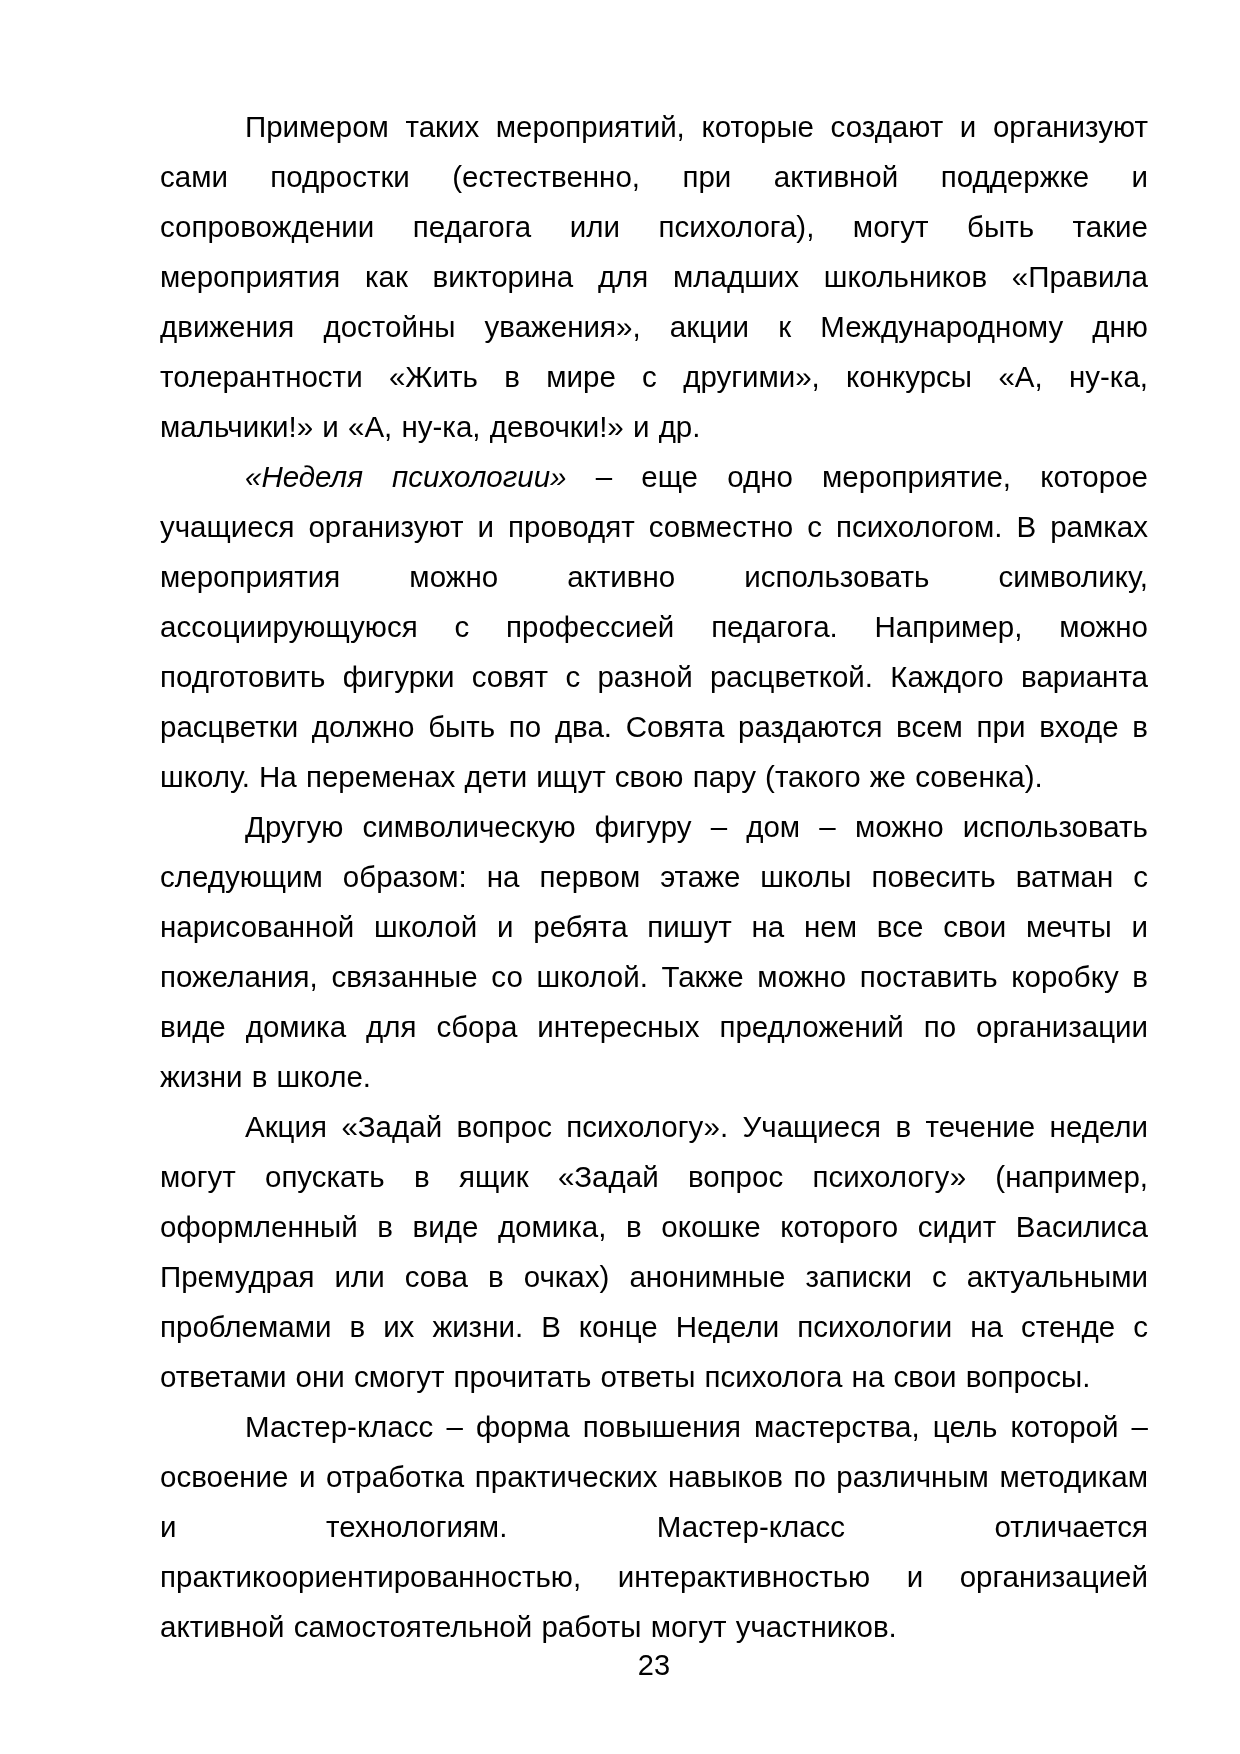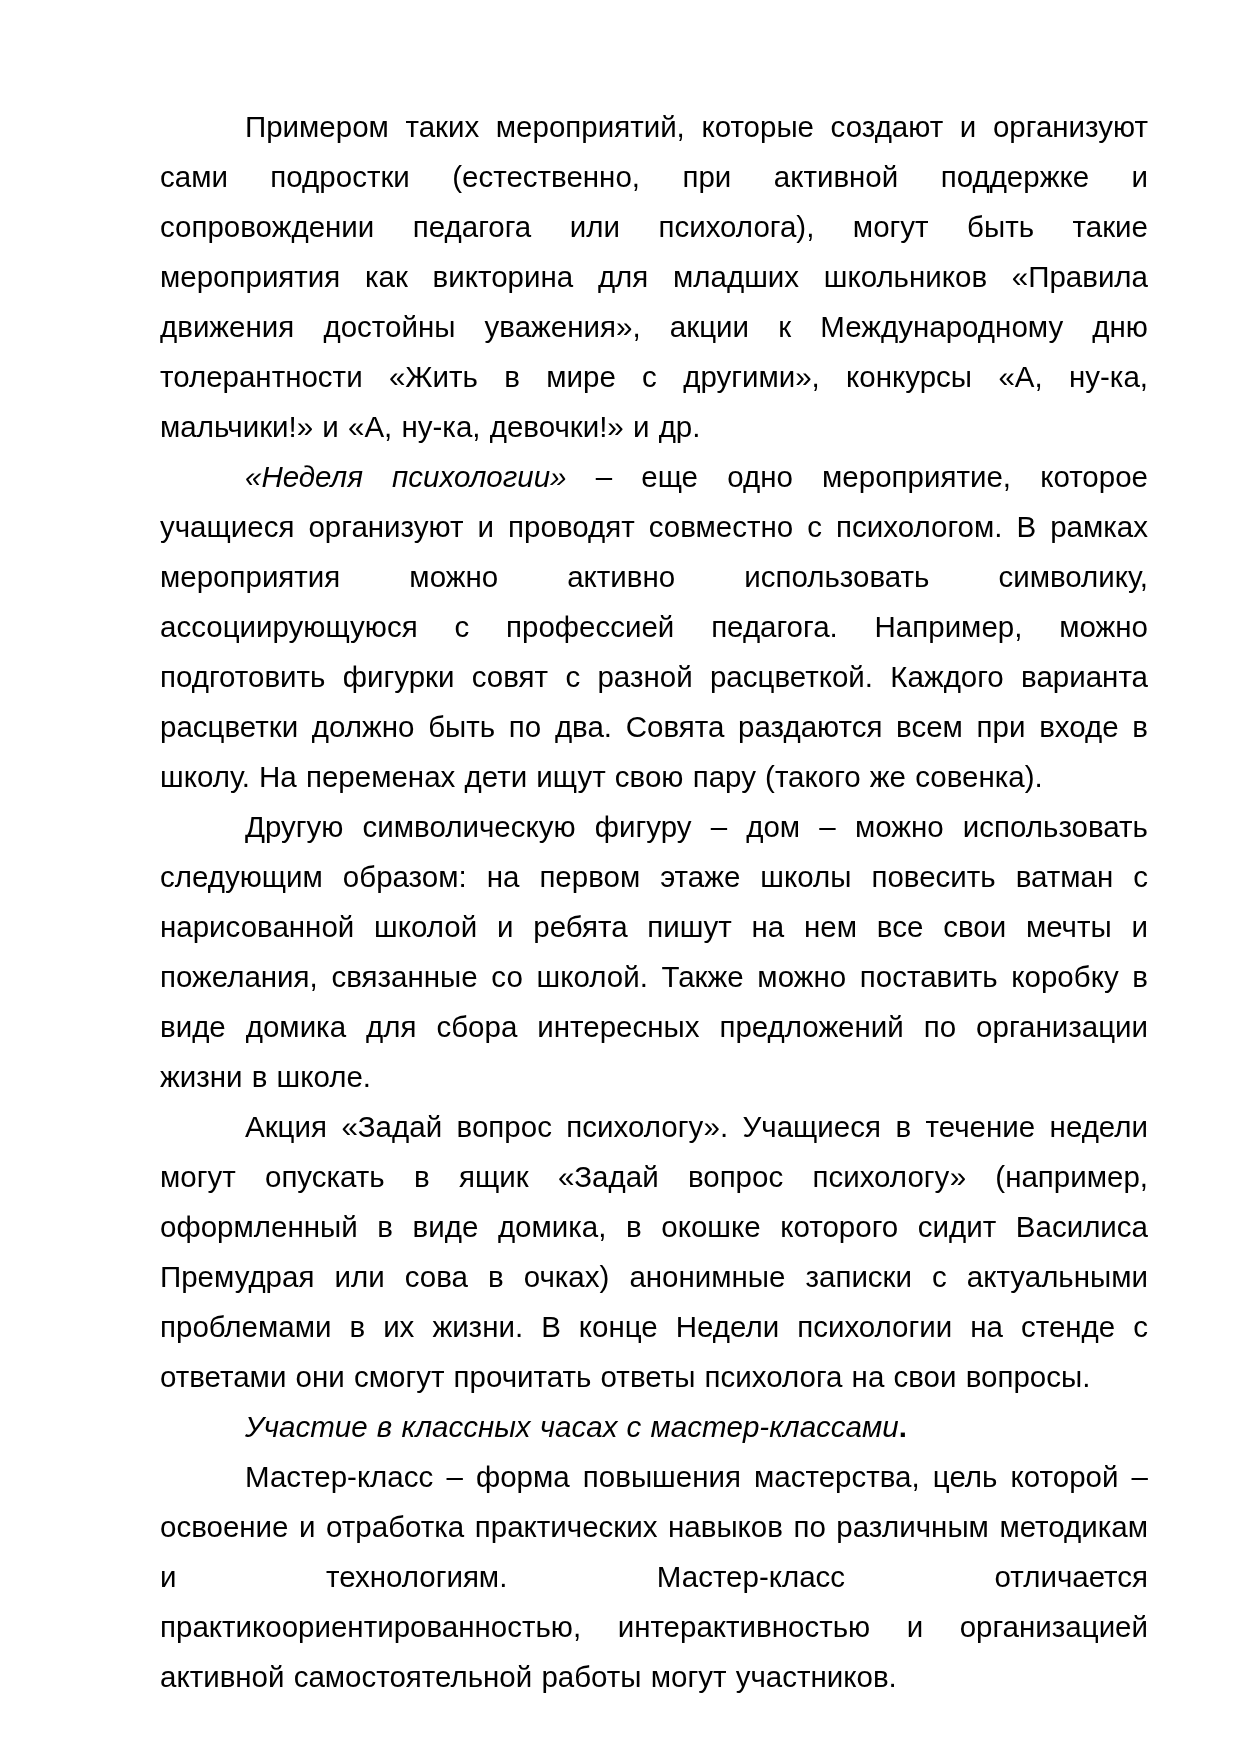--- a/index.html
+++ b/index.html
@@ -51,20 +51,20 @@
   <div class="doc-body">
 
     <p class="para"><span class="run">Примером таких мероприятий, которые создают и организуют сами подростки (естественно, при активной поддержке и сопровождении педагога или психолога), могут быть такие мероприятия как викторина для младших школьников «Правила движения достойны уважения», акции к Международному дню толерантности «Жить в мире с другими», конкурсы «А, ну-ка, мальчики!» и «А, ну-ка, девочки!» и др.</span></p>
 
     <p class="para"><span class="run run-italic">«Неделя психологии»</span><span class="run"> – еще одно мероприятие, которое учащиеся организуют и проводят совместно с психологом. В рамках мероприятия можно активно использовать символику, ассоциирующуюся с профессией педагога. Например, можно подготовить фигурки совят с разной расцветкой. Каждого варианта расцветки должно быть по два. Совята раздаются всем при входе в школу. На переменах дети ищут свою пару (такого же совенка).</span></p>
 
     <p class="para"><span class="run">Другую символическую фигуру – дом – можно использовать следующим образом: на первом этаже школы повесить ватман с нарисованной школой и ребята пишут на нем все свои мечты и пожелания, связанные со школой. Также можно поставить коробку в виде домика для сбора интересных предложений по организации жизни в школе.</span></p>
 
     <p class="para"><span class="run">Акция «Задай вопрос психологу». Учащиеся в течение недели могут опускать в ящик «Задай вопрос психологу» (например, оформленный в виде домика, в окошке которого сидит Василиса Премудрая или сова в очках) анонимные записки с актуальными проблемами в их жизни. В конце Недели психологии на стенде с ответами они смогут прочитать ответы психолога на свои вопросы.</span></p>
 
-    <p class="para"><span class="run run-italic">Участие в классных часах с мастер-классами</span><span class="run run-bold">.</span></p>
 
     <p class="para"><span class="run">Мастер-класс – форма повышения мастерства, цель которой – освоение и отработка практических навыков по различным методикам и технологиям. Мастер-класс отличается практикоориентированностью, интерактивностью и организацией активной самостоятельной работы могут участников.</span></p>
 
 
   </div>
 
+  <div class="page-footer">23</div>
 </div>
 
 </body></html>

